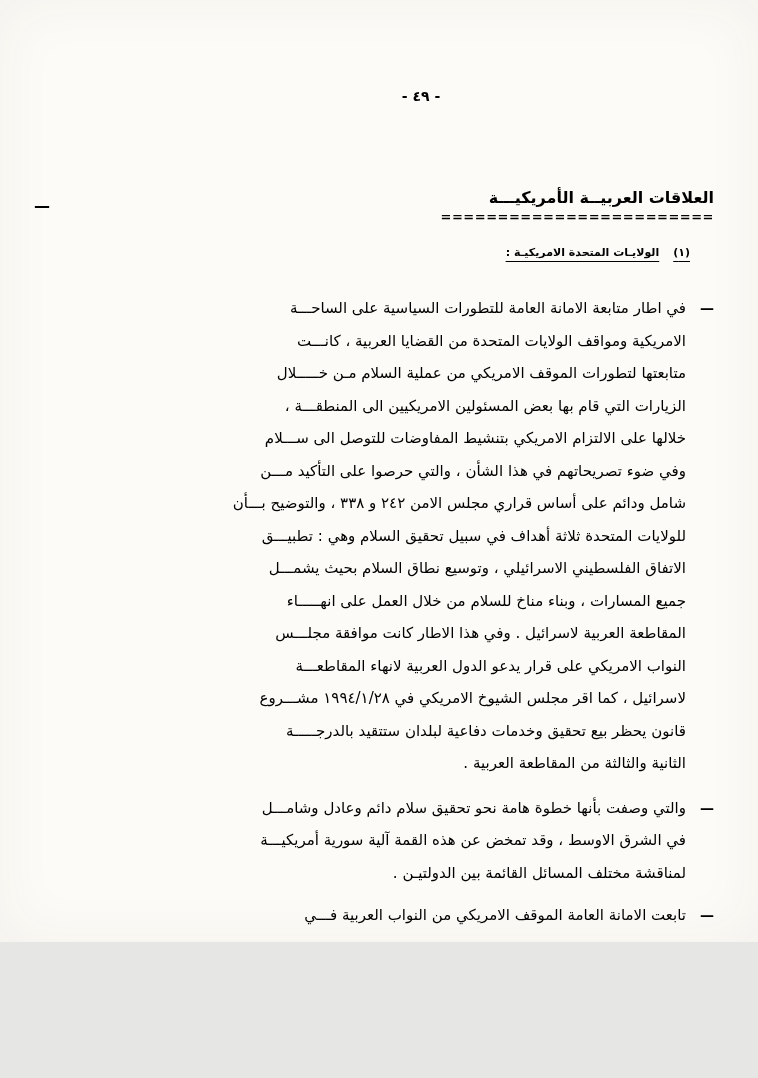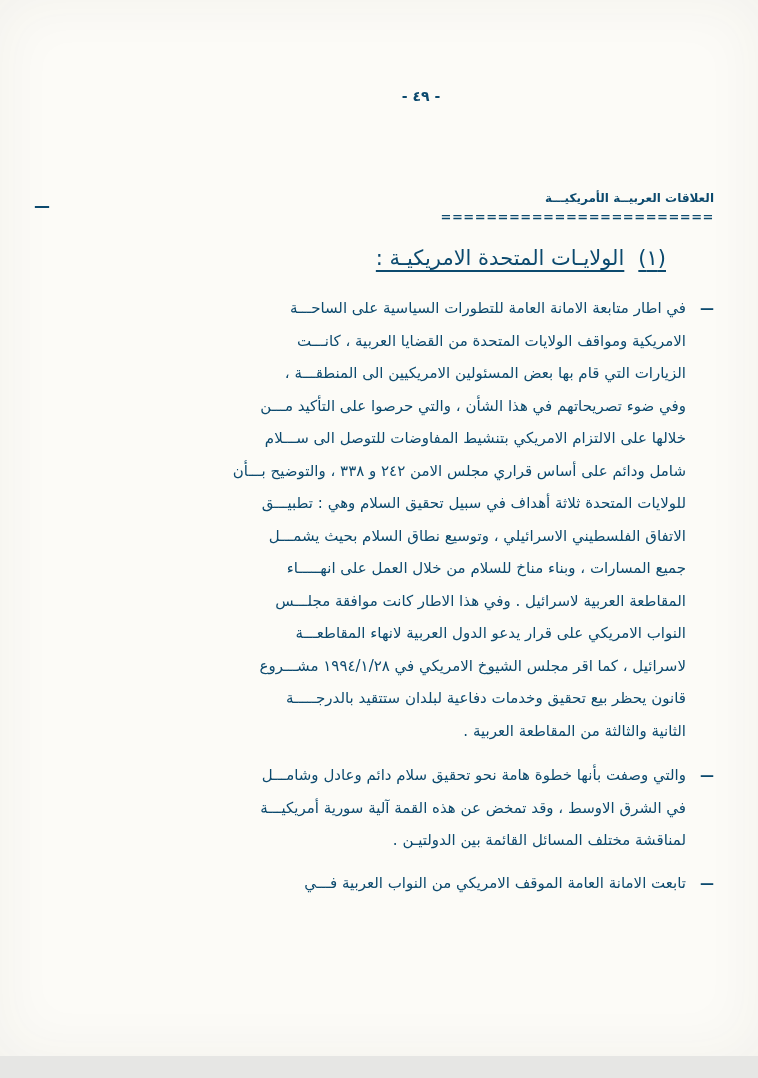--- a/index.html
+++ b/index.html
@@ -4,23 +4,23 @@
 <style>
   * { margin: 0; padding: 0; box-sizing: border-box; }
   html, body { width: 758px; }
   body {
     background: #e6e6e4;
     font-family: "DejaVu Sans", sans-serif;
   }
   .page {
     position: relative;
     width: 758px;
-    height: 1056px;
+    height: 942px;
     background: #fcfbf7;
-    color: #0c4a6e;
+    color: #000000;
     direction: rtl;
     overflow: hidden;
     box-shadow: inset 0 0 60px rgba(60,50,30,0.05);
   }
   .page-number {
     position: absolute;
     top: 88px;
     left: 361px;
     width: 120px;
     text-align: center;
@@ -36,42 +36,42 @@
     font-weight: 700;
     direction: ltr;
   }
   .heading {
     position: absolute;
     top: 188px;
     right: 44px;
     text-align: right;
   }
   .heading-title {
-    font-size: 12px;
+    font-size: 16px;
     font-weight: 700;
     letter-spacing: 0.5px;
     line-height: 20px;
     white-space: nowrap;
   }
   .heading-underline {
     direction: ltr;
     text-align: right;
     font-size: 13px;
     font-weight: 700;
     line-height: 12px;
     margin-top: 3px;
     letter-spacing: 0.5px;
     white-space: nowrap;
   }
   .section-line {
     position: absolute;
     top: 246px;
-    right: 92px;
-    font-size: 21px;
-    font-weight: 400;
+    right: 68px;
+    font-size: 11px;
+    font-weight: 700;
     white-space: nowrap;
   }
   .section-marker {
     display: inline-block;
     text-decoration: underline;
     text-underline-offset: 5px;
     margin-left: 14px;
   }
   .section-title {
     text-decoration: underline;
@@ -122,23 +122,24 @@
     <span class="section-marker">(١)</span><span class="section-title">الولايـات المتحدة الامريكيـة :</span>
   </div>
 
   <div class="paragraphs">
 
     <div class="para p1">
       <div class="para-marker">—</div>
       <div class="para-lines">
         <div class="line">في اطار متابعة الامانة العامة للتطورات السياسية على الساحـــة</div>
         <div class="line">الامريكية ومواقف الولايات المتحدة من القضايا العربية ، كانـــت</div>
+        <div class="line">متابعتها لتطورات الموقف الامريكي من عملية السلام مـن خـــــلال</div>
         <div class="line">الزيارات التي قام بها بعض المسئولين الامريكيين الى المنطقـــة ،</div>
+        <div class="line">خلالها على الالتزام الامريكي بتنشيط المفاوضات للتوصل الى ســـلام</div>
         <div class="line">وفي ضوء تصريحاتهم في هذا الشأن ، والتي حرصوا على التأكيد مـــن</div>
-        <div class="line">خلالها على الالتزام الامريكي بتنشيط المفاوضات للتوصل الى ســـلام</div>
         <div class="line">شامل ودائم على أساس قراري مجلس الامن ٢٤٢ و ٣٣٨ ، والتوضيح بـــأن</div>
         <div class="line">للولايات المتحدة ثلاثة أهداف في سبيل تحقيق السلام وهي : تطبيـــق</div>
         <div class="line">الاتفاق الفلسطيني الاسرائيلي ، وتوسيع نطاق السلام بحيث يشمـــل</div>
         <div class="line">جميع المسارات ، وبناء مناخ للسلام من خلال العمل على انهـــــاء</div>
         <div class="line">المقاطعة العربية لاسرائيل . وفي هذا الاطار كانت موافقة مجلـــس</div>
         <div class="line">النواب الامريكي على قرار يدعو الدول العربية لانهاء المقاطعـــة</div>
         <div class="line">لاسرائيل ، كما اقر مجلس الشيوخ الامريكي في ١٩٩٤/١/٢٨ مشـــروع</div>
         <div class="line">قانون يحظر بيع تحقيق وخدمات دفاعية لبلدان ستتقيد بالدرجـــــة</div>
         <div class="line">الثانية والثالثة من المقاطعة العربية .</div>
       </div>

